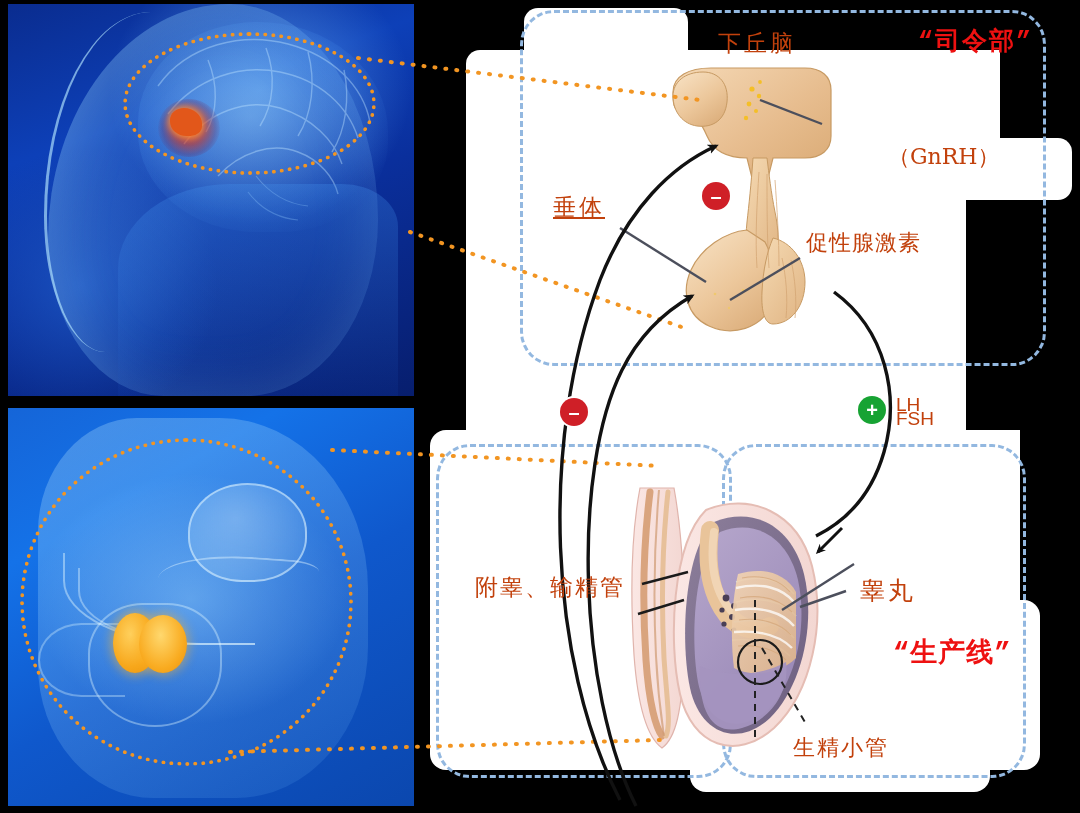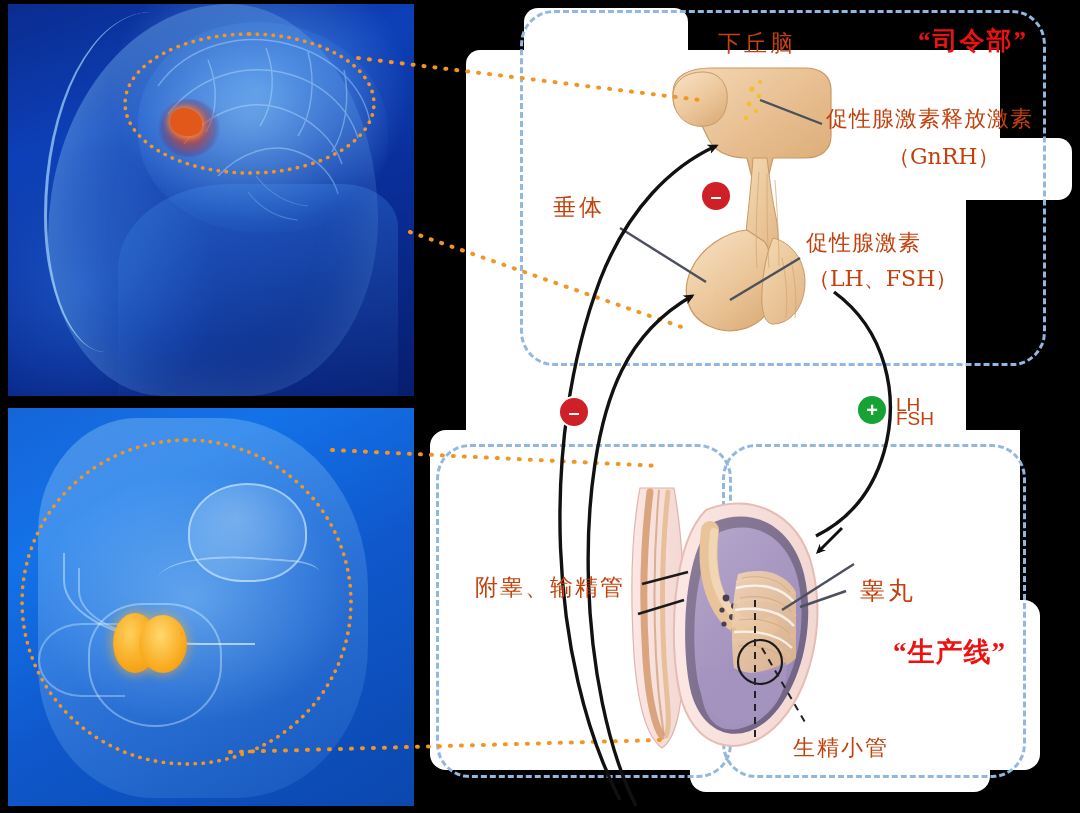--- a/index.html
+++ b/index.html
@@ -99,28 +99,28 @@
 
   
   #pituitaryArt{position:absolute;left:655px;top:62px;width:190px;height:280px;}
   
   #testisArt{position:absolute;left:610px;top:470px;width:250px;height:295px;}
 
   
   .lab{position:absolute;color:#c2410c;white-space:pre;}
   .cn{font-family:"DejaVu Serif","Liberation Serif",serif;}
   .red{color:#ee1111;font-weight:bold;
-       font-family:Liberation Serif, serif;}
+       font-family:Liberation Mono, monospace;}
   .sans{font-family:"Liberation Sans","DejaVu Sans",sans-serif;}
 
   #lbl-hypo     {left:718px;top:28px;font-size:23px;letter-spacing:3px;}
   #lbl-hq       {left:918px;top:24px;font-size:25px;letter-spacing:2px;}
   #lbl-gnrh1    {left:826px;top:104px;font-size:22px;letter-spacing:1px;}
   #lbl-gnrh2    {left:888px;top:142px;font-size:22px;}
-  #lbl-pit      {left:553px;top:192px;font-size:23px;letter-spacing:3px;}
+  #lbl-pit      {left:553px;top:192px;font-size:23px;letter-spacing:3px;text-decoration:underline;}
   #lbl-gt1      {left:806px;top:228px;font-size:22px;letter-spacing:1px;text-align:center;}
   #lbl-gt2      {left:808px;top:264px;font-size:22px;}
   #lbl-lh       {left:896px;top:394px;font-size:19px;}
   #lbl-fsh      {left:896px;top:408px;font-size:19px;}
   #lbl-epi      {left:475px;top:572px;font-size:23px;letter-spacing:2px;}
   #lbl-transport{left:462px;top:636px;font-size:27px;letter-spacing:1px;}
   #lbl-testis   {left:860px;top:574px;font-size:25px;letter-spacing:3px;font-family:Liberation Serif, serif;}
   #lbl-prodline {left:856px;top:634px;font-size:27px;letter-spacing:1px;margin-left:37px;}
   #lbl-tubule   {left:793px;top:733px;font-size:22px;letter-spacing:2px;}
 
@@ -382,25 +382,23 @@
 
     <path d="M834,292 C886,330 900,396 884,452 C872,494 848,520 816,536" stroke="#111" stroke-width="3.4" fill="none"></path>
   </svg>
 
   <div class="badge minus" id="badge-neg1">–</div>
   <div class="badge minus" id="badge-neg2">–</div>
   <div class="badge plus" id="badge-pos1">+</div>
 
   <div class="lab cn" id="lbl-hypo">下丘脑</div>
   <div class="lab red" id="lbl-hq">“司令部”</div>
-  <div class="lab cn" id="lbl-gnrh1">促性腺激素释放激素</div>
   <div class="lab cn" id="lbl-gnrh2">（GnRH）</div>
   <div class="lab cn" id="lbl-pit">垂体</div>
   <div class="lab cn" id="lbl-gt1">促性腺激素</div>
-  <div class="lab cn" id="lbl-gt2">（LH、FSH）</div>
   <div class="lab sans" id="lbl-lh">LH</div>
   <div class="lab sans" id="lbl-fsh">FSH</div>
   <div class="lab cn" id="lbl-epi">附睾、输精管</div>
   <div class="lab cn" id="lbl-testis">睾丸</div>
   <div class="lab red" id="lbl-prodline">“生产线”</div>
   <div class="lab cn" id="lbl-tubule">生精小管</div>
 
 </div>
 
 </body></html>

